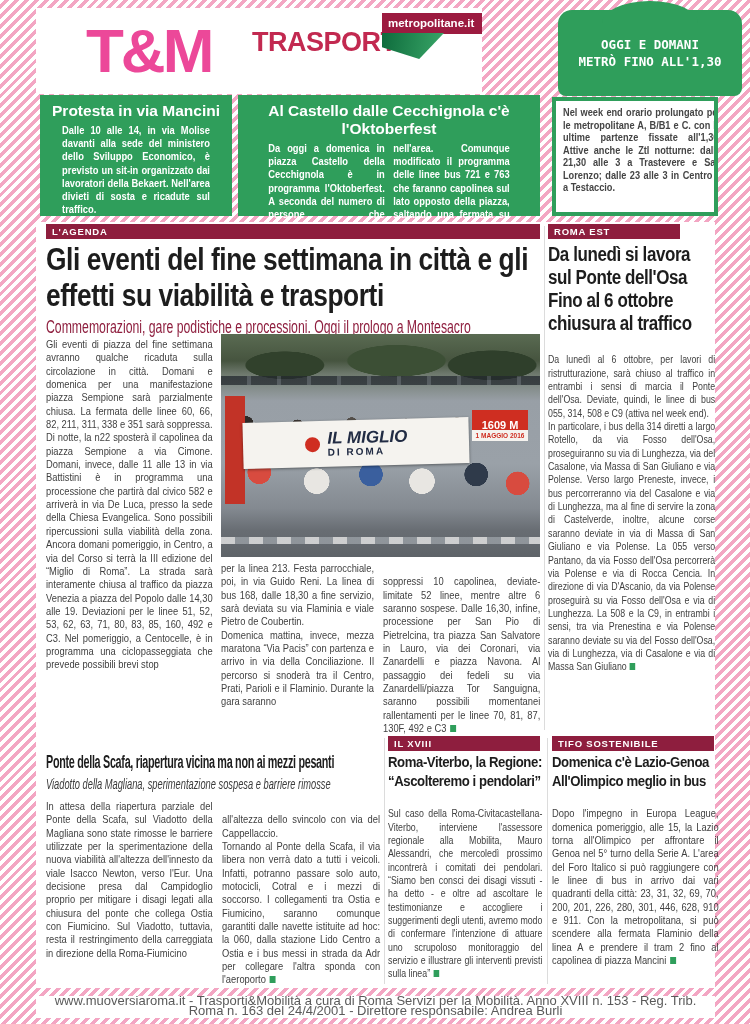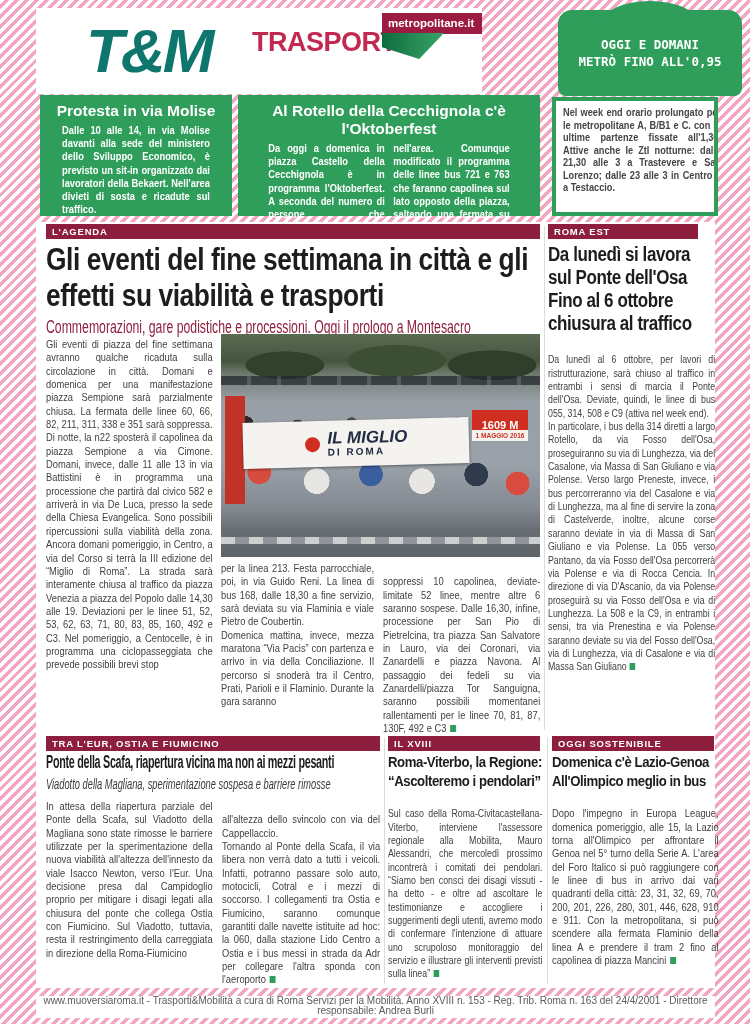--- a/index.html
+++ b/index.html
@@ -3,21 +3,21 @@
 <meta charset="utf-8">
 <style>
   html,body{margin:0;padding:0;}
   .page{position:relative;width:750px;height:1024px;overflow:hidden;
         background:repeating-linear-gradient(135deg,#ffffff 0 3.5px,#f3a6c3 3.5px 7px);
         font-family:"Liberation Sans",sans-serif;}
   .abs{position:absolute;}
 
   
   .header-box{left:36px;top:8px;width:446px;height:86px;background:#fff;}
-  .tm-logo{left:50px;top:12px;font-size:62px;font-weight:bold;color:#0f766e;letter-spacing:-3px;line-height:62px;font-style:italic;}
+  .tm-logo{left:50px;top:12px;font-size:62px;font-weight:bold;color:#ec4899;letter-spacing:-3px;line-height:62px;}
   .masthead{left:216px;top:20px;font-size:27px;line-height:28px;font-weight:bold;color:#c22950;letter-spacing:-0.5px;}
   .web-badge{left:382px;top:13px;width:100px;height:21px;background:#9c1b40;color:#fff;font-size:11.5px;font-weight:bold;line-height:21px;padding-left:6px;box-sizing:border-box;}
   .ribbon{left:382px;top:33px;width:62px;height:26px;background:linear-gradient(100deg,#0e6b3c,#3aa869);clip-path:polygon(0 0,100% 0,60% 100%,0 55%);}
 
   .metro-sign{left:558px;top:10px;width:184px;height:86px;background:#2f9e5b;border-radius:14px 14px 8px 8px;
               color:#fff;display:flex;flex-direction:column;justify-content:center;text-align:center;
               font-family:"DejaVu Sans Mono",monospace;font-weight:bold;font-size:12.5px;line-height:17px;}
   .metro-sign::before{content:"";position:absolute;top:-9px;left:24%;width:52%;height:22px;background:#2f9e5b;border-radius:50% 50% 0 0/100% 100% 0 0;}
 
   
@@ -26,21 +26,21 @@
   .gbox-okt{left:238px;top:95px;width:302px;height:121px;}
   .gtitle{font-weight:bold;font-size:15.5px;text-align:center;margin:7px 6px 4px;}
   .gtext{font-weight:bold;font-size:11px;line-height:13.2px;text-align:justify;margin:0 9px;}
   .cols2{columns:2;column-gap:10px;}
   .weekend-box{left:552px;top:97px;width:166px;height:119px;background:#fff;border:4px solid #2f9e5b;box-sizing:border-box;overflow:hidden;}
   .weekend-text{margin:5px 7px;font-size:11.5px;font-weight:bold;color:#454545;line-height:12.5px;text-align:justify;}
 
   
   .main-sheet{left:36px;top:222px;width:679px;height:766px;background:#fff;}
   .footer-sheet{left:36px;top:996px;width:679px;height:22px;background:#fff;text-align:center;color:#5a5a5a;}
-  .footer-line{font-size:10px;line-height:10px;}
+  .footer-line{font-size:13px;line-height:10px;}
 
   .labelbar{background:#8e1e3e;color:#fff;font-size:9.5px;font-weight:bold;letter-spacing:0.8px;height:15px;line-height:15px;padding-left:6px;box-sizing:border-box;}
 
   .headline{font-weight:bold;color:#1d1d1d;letter-spacing:-0.5px;transform-origin:0 0;}
   .h-agenda{left:46px;top:242px;width:579px;transform:scaleX(.85);font-size:31px;line-height:36px;}
   .sub-agenda{left:46px;top:317px;width:703px;transform:scaleX(.7);transform-origin:0 0;font-size:17.5px;color:#8e1e3e;}
   .h-roma{left:548px;top:243px;width:195px;transform:scaleX(.85);font-size:20px;line-height:23px;}
   .h-scafa{left:46px;top:752px;width:557px;transform:scaleX(.6);font-size:18px;line-height:21px;}
   .sub-scafa{left:46px;top:775px;width:557px;transform:scaleX(.6);transform-origin:0 0;font-size:15.5px;font-style:italic;color:#3a3a3a;}
   .h-caso{left:388px;top:752px;width:183px;transform:scaleX(.85);font-size:15.5px;line-height:19px;}
@@ -105,29 +105,29 @@
     <div class="abs tm-logo">T&amp;M</div>
     <div class="abs masthead">
       <div>TRASPORTI</div>
     </div>
   </div>
   <div class="abs web-badge">metropolitane.it</div>
   <div class="abs ribbon"></div>
 
   <div class="abs metro-sign">
     <div>OGGI E DOMANI</div>
-    <div>METRÒ FINO ALL'0,95</div>
+    <div>METRÒ FINO ALL'1,30</div>
   </div>
 
   <div class="abs gbox gbox-molise">
-    <div class="gtitle">Protesta in via Molise</div>
+    <div class="gtitle">Protesta in via Mancini</div>
     <div class="gtext cond85">Dalle 10 alle 14, in via Molise davanti alla sede del ministero dello Sviluppo Economico, è previsto un sit-in organizzato dai lavoratori della Bekaert. Nell'area divieti di sosta e ricadute sul traffico.</div>
   </div>
   <div class="abs gbox gbox-okt">
-    <div class="gtitle">Al Rotello della Cecchignola c'è l'Oktoberfest</div>
+    <div class="gtitle">Al Castello dalle Cecchignola c'è l'Oktoberfest</div>
     <div class="gtext cols2 cond85">Da oggi a domenica in piazza Castello della Cecchignola è in programma l'Oktoberfest. A seconda del numero di persone che parteciperanno all'evento, si potrà creare qualche disagio alla circolazione nell'area. Comunque modificato il programma delle linee bus 721 e 763 che faranno capolinea sul lato opposto della piazza, saltando una fermata su via Abigaille Zanetta e via Margaret Mead.</div>
   </div>
   <div class="abs weekend-box">
     <div class="weekend-text cond80" style="width:125%;transform-origin:0 0;">Nel week end orario prolungato per le metropolitane A, B/B1 e C. con le ultime partenze fissate all'1,30. Attive anche le Ztl notturne: dalle 21,30 alle 3 a Trastevere e San Lorenzo; dalle 23 alle 3 in Centro e a Testaccio.</div>
   </div>
 
   <div class="abs main-sheet"></div>
 
   <div class="abs labelbar" style="left:46px;top:224px;width:494px;">L'AGENDA</div>
   <div class="abs headline h-agenda">Gli eventi del fine settimana in città e gli effetti su viabilità e trasporti</div>
@@ -149,47 +149,46 @@
     <div class="sign-date">1 MAGGIO 2016</div>
     <div class="startline"></div>
   </div>
 
   <div class="abs bcol cond85 col-a2">per la linea 213. Festa parrocchiale, poi, in via Guido Reni. La linea di bus 168, dalle 18,30 a fine servizio, sarà deviata su via Flaminia e viale Pietro de Coubertin.
 Domenica mattina, invece, mezza maratona “Via Pacis” con partenza e arrivo in via della Conciliazione. Il percorso si snoderà tra il Centro, Prati, Parioli e il Flaminio. Durante la gara saranno</div>
   <div class="abs bcol cond85 col-a3">
     <span>soppressi 10 capolinea, deviate-limitate 52 linee, mentre altre 6 saranno sospese. Dalle 16,30, infine, processione per San Pio di Pietrelcina, tra piazza San Salvatore in Lauro, via dei Coronari, via Zanardelli e piazza Navona. Al passaggio dei fedeli su via Zanardelli/piazza Tor Sanguigna, saranno possibili momentanei rallentamenti per le linee 70, 81, 87, 130F, 492 e C3</span><span class="endmark"></span>
   </div>
 
-  <div class="abs labelbar" style="left:548px;top:224px;width:150px;">ROMA EST</div>
+  <div class="abs labelbar" style="left:548px;top:224px;width:132px;">ROMA EST</div>
   <div class="abs headline h-roma">Da lunedì si lavora sul Ponte dell'Osa Fino al 6 ottobre chiusura al traffico</div>
   <div class="abs bcol cond80 col-roma">
     <span>Da lunedì al 6 ottobre, per lavori di ristrutturazione, sarà chiuso al traffico in entrambi i sensi di marcia il Ponte dell'Osa. Deviate, quindi, le linee di bus 055, 314, 508 e C9 (attiva nel week end).
 In particolare, i bus della 314 diretti a largo Rotello, da via Fosso dell'Osa, proseguiranno su via di Lunghezza, via del Casalone, via Massa di San Giuliano e via Polense. Verso largo Preneste, invece, i bus percorreranno via del Casalone e via di Lunghezza, ma al fine di servire la zona di Castelverde, inoltre, alcune corse saranno deviate in via di Massa di San Giuliano e via Polense. La 055 verso Pantano, da via Fosso dell'Osa percorrerà via Polense e via di Rocca Cencia. In direzione di via D'Ascanio, da via Polense proseguirà su via Fosso dell'Osa e via di Lunghezza. La 508 e la C9, in entrambi i sensi, tra via Prenestina e via Polense saranno deviate su via del Fosso dell'Osa, via di Lunghezza, via di Casalone e via di Massa San Giuliano</span><span class="endmark"></span>
   </div>
 
   <div class="abs vrule" style="left:544px;top:226px;height:504px;"></div>
   <div class="abs vrule" style="left:384px;top:738px;height:246px;"></div>
   <div class="abs vrule" style="left:547px;top:738px;height:246px;"></div>
 
-  <div class="abs labelbar" style="left:46px;top:736px;width:334px;">TRA L'EUR, OSTIA E FIUMICINO</div>
   <div class="abs headline h-scafa">Ponte della Scafa, riapertura vicina ma non ai mezzi pesanti</div>
   <div class="abs sub-scafa">Viadotto della Magliana, sperimentazione sospesa e barriere rimosse</div>
   <div class="abs bcol cond85 col-s1">In attesa della riapertura parziale del Ponte della Scafa, sul Viadotto della Magliana sono state rimosse le barriere utilizzate per la sperimentazione della nuova viabilità all'altezza dell'innesto da viale Isacco Newton, verso l'Eur. Una decisione presa dal Campidoglio proprio per mitigare i disagi legati alla chiusura del ponte che collega Ostia con Fiumicino. Sul Viadotto, tuttavia, resta il restringimento della carreggiata in direzione della Roma-Fiumicino</div>
   <div class="abs bcol cond85 col-s2">
     <span>all'altezza dello svincolo con via del Cappellaccio.
 Tornando al Ponte della Scafa, il via libera non verrà dato a tutti i veicoli. Infatti, potranno passare solo auto, motocicli, Cotral e i mezzi di soccorso. I collegamenti tra Ostia e Fiumicino, saranno comunque garantiti dalle navette istituite ad hoc: la 060, dalla stazione Lido Centro a Ostia e i bus messi in strada da Adr per collegare l'altra sponda con l'aeroporto</span><span class="endmark"></span>
   </div>
 
   <div class="abs labelbar" style="left:388px;top:736px;width:152px;">IL XVIII</div>
   <div class="abs headline h-caso">Roma-Viterbo, la Regione: “Ascolteremo i pendolari”</div>
   <div class="abs bcol cond80 col-caso">
     <span>Sul caso della Roma-Civitacastellana-Viterbo, interviene l'assessore regionale alla Mobilita, Mauro Alessandri, che mercoledì prossimo incontrerà i comitati dei pendolari. “Siamo ben consci dei disagi vissuti - ha detto - e oltre ad ascoltare le testimonianze e accogliere i suggerimenti degli utenti, avremo modo di confermare l'intenzione di attuare uno scrupoloso monitoraggio del servizio e illustrare gli interventi previsti sulla linea”</span><span class="endmark"></span>
   </div>
 
-  <div class="abs labelbar" style="left:552px;top:736px;width:162px;">OGGI SOSTENIBILE</div>
+  <div class="abs labelbar" style="left:552px;top:736px;width:162px;">TIFO SOSTENIBILE</div>
   <div class="abs headline h-tifo">Domenica c'è Lazio-Genoa All'Olimpico meglio in bus</div>
   <div class="abs bcol cond85 col-tifo">
     <span>Dopo l'impegno in Europa League, domenica pomeriggio, alle 15, la Lazio torna all'Olimpico per affrontare il Genoa nel 5° turno della Serie A. L'area del Foro Italico si può raggiungere con le linee di bus in arrivo dai vari quadranti della città: 23, 31, 32, 69, 70, 200, 201, 226, 280, 301, 446, 628, 910 e 911. Con la metropolitana, si può scendere alla fermata Flaminio della linea A e prendere il tram 2 fino al capolinea di piazza Mancini</span><span class="endmark"></span>
   </div>
 
   <div class="abs footer-sheet">
     <div class="footer-line">www.muoversiaroma.it - Trasporti&amp;Mobilità a cura di Roma Servizi per la Mobilità. Anno XVIII n. 153 - Reg. Trib. Roma n. 163 del 24/4/2001 - Direttore responsabile: Andrea Burli</div>
   </div>
 
 </div>

